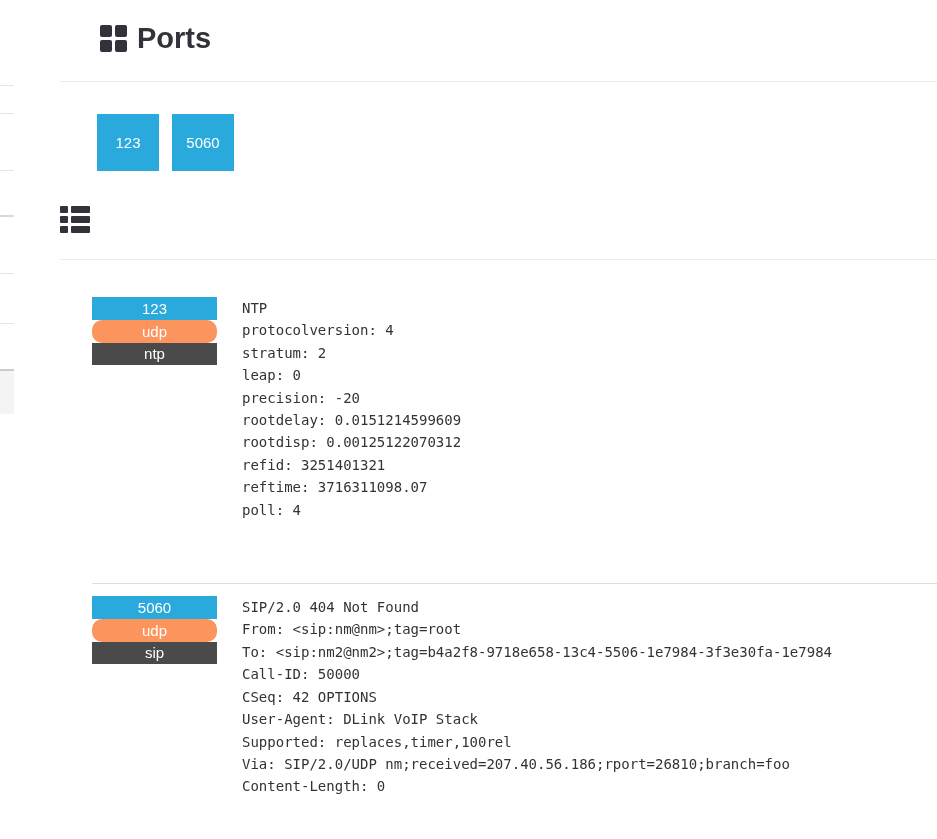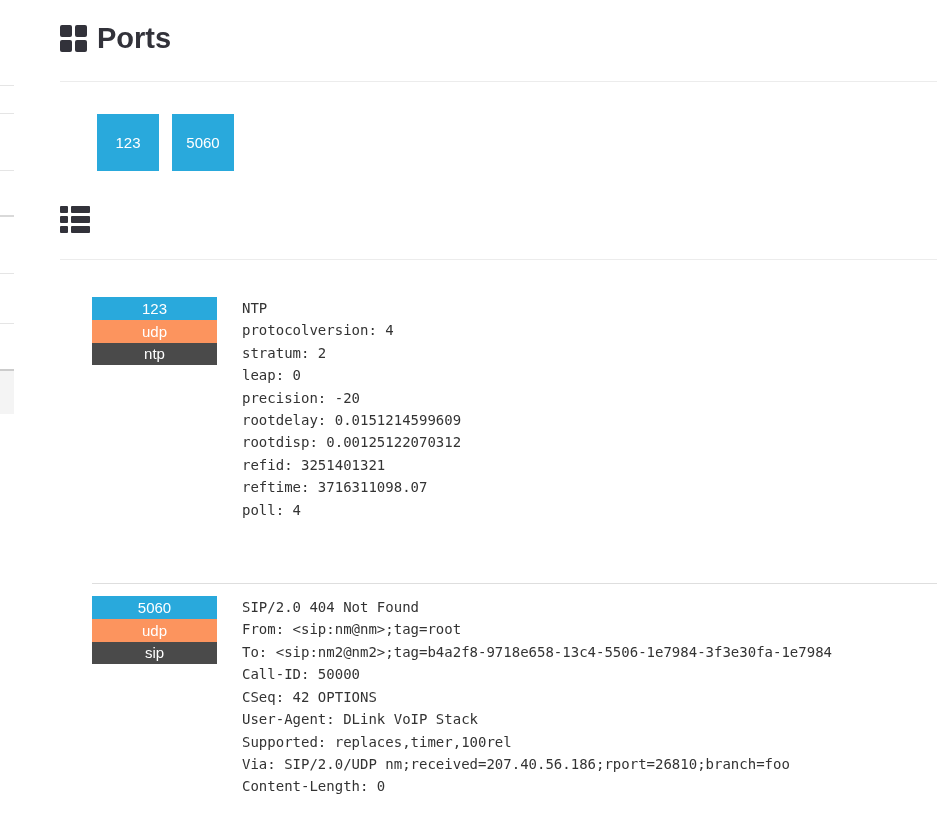--- a/index.html
+++ b/index.html
@@ -23,21 +23,21 @@
   }
 
   
   .main { position: absolute; left: 60px; top: 0; width: 877px; }
 
   .page-heading {
     display: flex; align-items: center; gap: 10px;
     font-size: 29px; font-weight: bold; color: #32323a;
     line-height: 34px; margin: 0;
   }
-  .heading-ports { margin-top: 21px; }
+  .heading-ports { margin-top: 21px; margin-left: 40px; }
   .heading-services { margin-top: 35px; }
 
   .rule { height: 1px; background: #ececec; width: 100%; margin-top: 26px; }
 
   
   .icon-grid {
     width: 27px; height: 27px;
     display: grid; grid-template-columns: 12px 12px; grid-template-rows: 12px 12px;
     gap: 3px;
   }
@@ -58,21 +58,21 @@
     font-size: 15px; cursor: pointer;
   }
 
   
   .services-list { margin-top: 37px; margin-left: 32px; }
   .service { display: flex; align-items: flex-start; }
   .service-separator { height: 1px; background: #dedede; margin: 62px 0 12px 0; }
 
   .service-labels { width: 125px; flex: 0 0 125px; text-align: center; color: #ffffff; font-size: 15px; }
   .svc-port      { height: 23px; line-height: 23px; background: #29a9dc; cursor: pointer; }
-  .svc-transport { height: 23px; line-height: 23px; background: #fc945e; }
+  .svc-transport { height: 23px; line-height: 23px; background: #fc945e; border-radius: 10px; }
   .svc-module    { height: 22px; line-height: 22px; background: #4a4a4a; }
 
   .service-banner {
     margin-left: 25px;
     font-family: "DejaVu Sans Mono", monospace;
     font-size: 14px; line-height: 22.4px; color: #333333;
     white-space: pre;
   }
 </style>
 </head>

